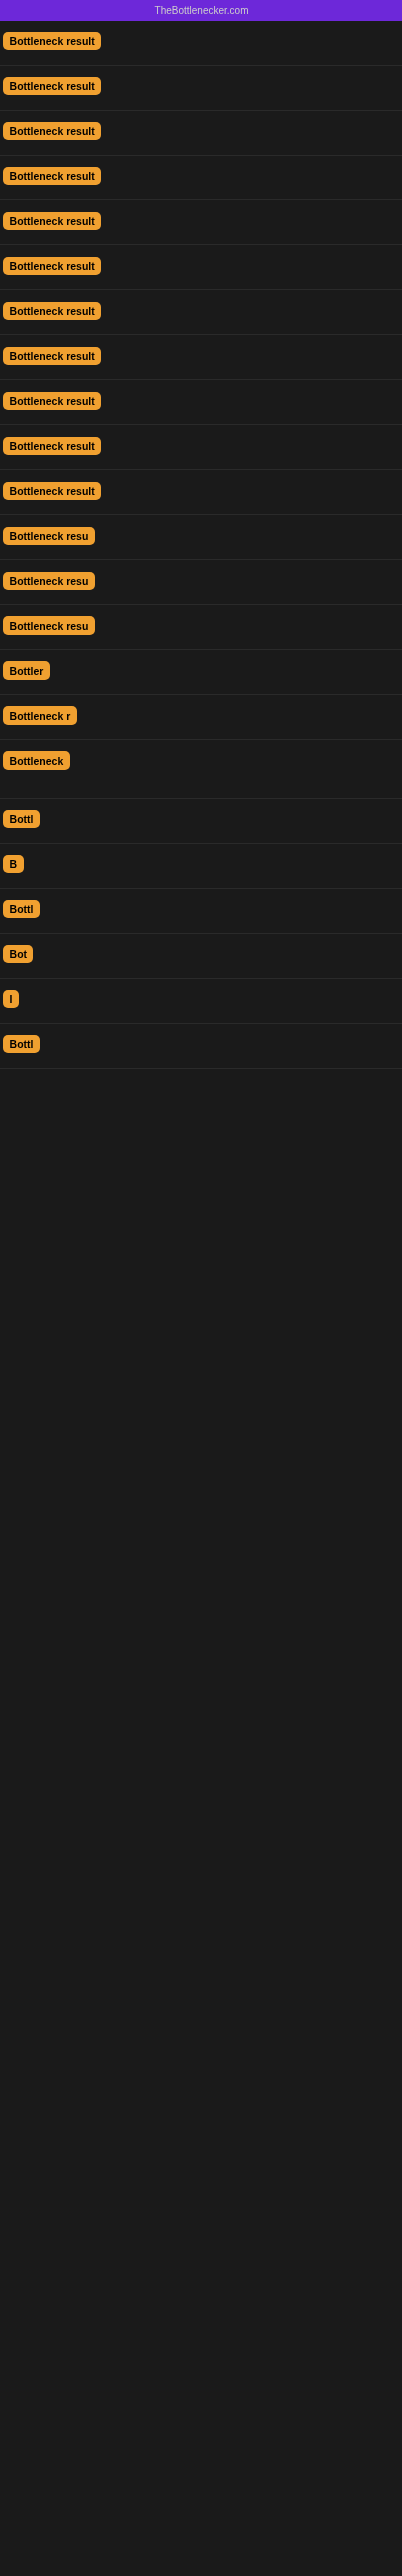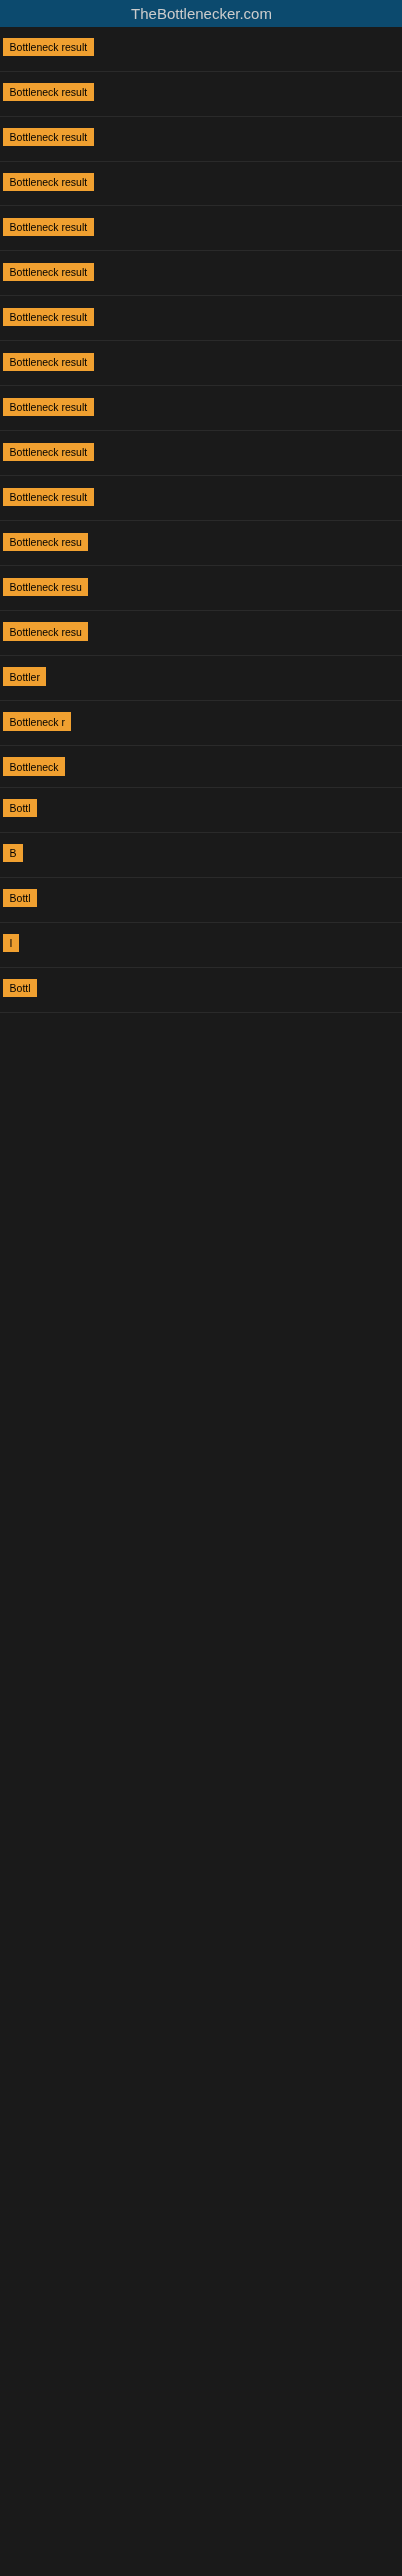--- a/index.html
+++ b/index.html
@@ -12,33 +12,33 @@
       width: 403px;
       min-height: 2576px;
       background-color: #1a1a1a;
       font-family: Arial, sans-serif;
       position: relative;
     }
 
     .site-title {
       text-align: center;
       color: #cccccc;
-      font-size: 15px;
+      font-size: 10px;
       padding: 4.8px 0;
-      background-color: #0c4a6e;
+      background-color: #6d28d9;
     }
 
     .bottleneck-badge {
       display: inline-block;
       background-color: #f0a030;
       color: #000000;
       font-size: 10.5px;
-      font-weight: normal;
+      font-weight: bold;
       padding: 3.2px 6.4px;
-      border-radius: 0;
+      border-radius: 5px;
       white-space: nowrap;
       overflow: hidden;
     }
 
     .result-row {
       padding: 8px 3.2px;
       border-bottom: 0.8px solid #2a2a2a;
     }
   </style>
 </head>
@@ -58,20 +58,21 @@
     <div class="result-row" style="padding-top: 11.3px; padding-bottom: 11.3px;"><span class="bottleneck-badge">Bottleneck result</span></div>
     <div class="result-row" style="padding-top: 11.3px; padding-bottom: 11.3px;"><span class="bottleneck-badge">Bottleneck result</span></div>
     <div class="result-row" style="padding-top: 11.3px; padding-bottom: 11.3px;"><span class="bottleneck-badge">Bottleneck result</span></div>
     <div class="result-row" style="padding-top: 11.3px; padding-bottom: 11.3px;"><span class="bottleneck-badge">Bottleneck result</span></div>
     <div class="result-row" style="padding-top: 11.3px; padding-bottom: 11.3px;"><span class="bottleneck-badge">Bottleneck result</span></div>
     <div class="result-row" style="padding-top: 11.3px; padding-bottom: 11.3px;"><span class="bottleneck-badge">Bottleneck resu</span></div>
     <div class="result-row" style="padding-top: 11.3px; padding-bottom: 11.3px;"><span class="bottleneck-badge">Bottleneck resu</span></div>
     <div class="result-row" style="padding-top: 11.3px; padding-bottom: 11.3px;"><span class="bottleneck-badge">Bottleneck resu</span></div>
     <div class="result-row" style="padding-top: 11.3px; padding-bottom: 11.3px;"><span class="bottleneck-badge">Bottler</span></div>
     <div class="result-row" style="padding-top: 11.3px; padding-bottom: 11.3px;"><span class="bottleneck-badge">Bottleneck r</span></div>
-    <div class="result-row" style="padding-top: 11.3px; padding-bottom: 8px;"><span class="bottleneck-badge">Bottleneck</span></div>
+    <div class="result-row" style="padding-top: 11.3px; padding-bottom: 25px;"><span class="bottleneck-badge">Bottleneck</span></div>
     <div class="result-row" style="padding-top: 11.3px; padding-bottom: 11.3px;"><span class="bottleneck-badge">Bottl</span></div>
     <div class="result-row" style="padding-top: 11.3px; padding-bottom: 11.3px;"><span class="bottleneck-badge">B</span></div>
     <div class="result-row" style="padding-top: 11.3px; padding-bottom: 11.3px;"><span class="bottleneck-badge">Bottl</span></div>
+    <div class="result-row" style="padding-top: 11.3px; padding-bottom: 11.3px;"><span class="bottleneck-badge">Bot</span></div>
     <div class="result-row" style="padding-top: 11.3px; padding-bottom: 11.3px;"><span class="bottleneck-badge">I</span></div>
     <div class="result-row" style="padding-top: 11.3px; padding-bottom: 11.3px;"><span class="bottleneck-badge">Bottl</span></div>
   </div>
 
 
 </body></html>

